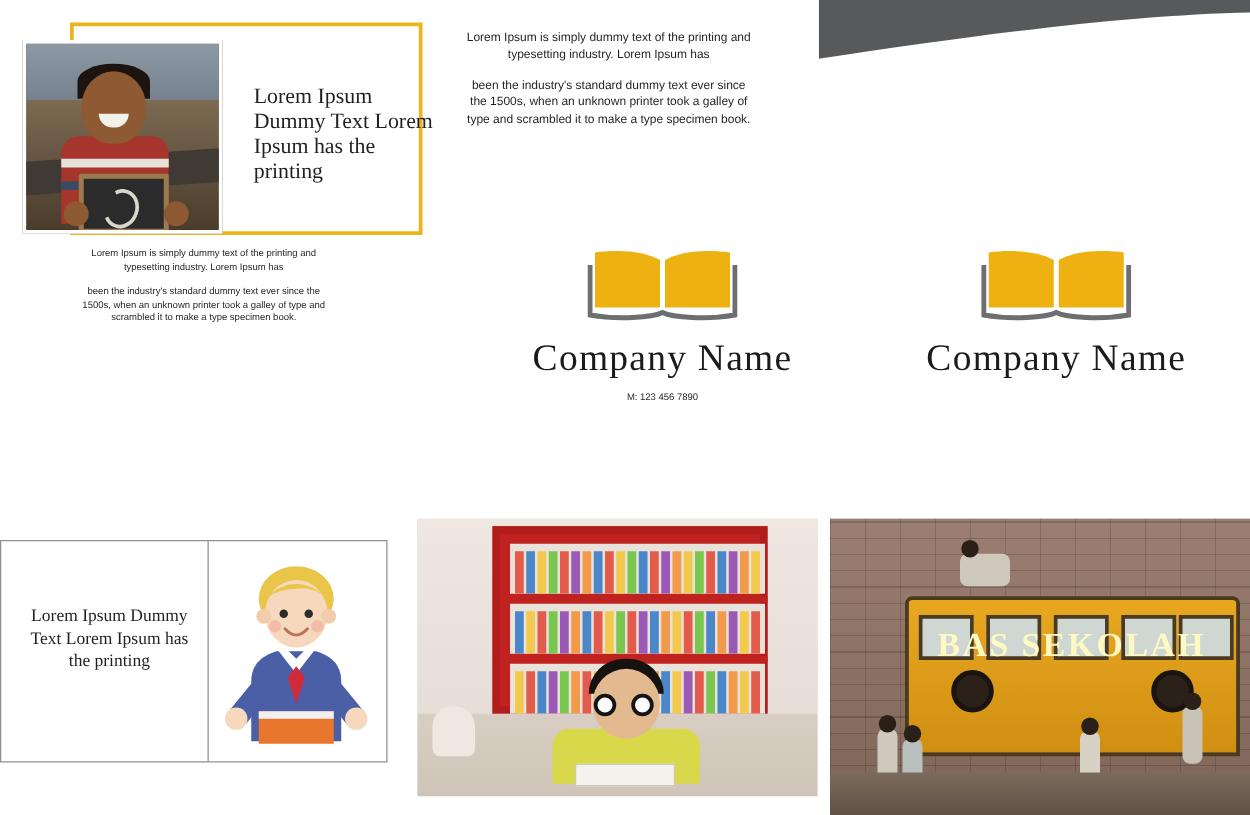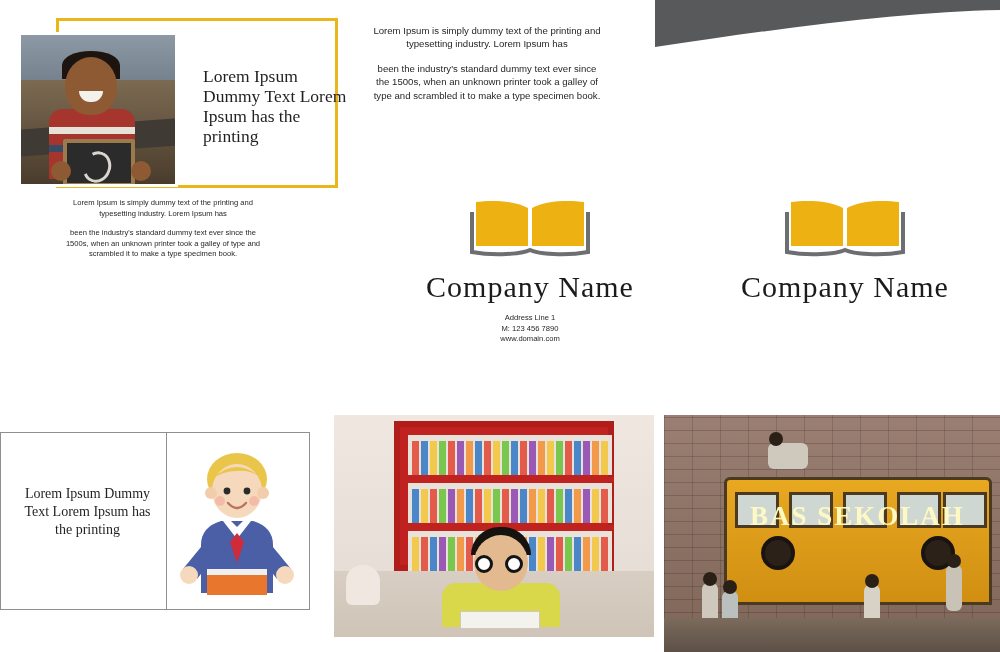--- a/index.html
+++ b/index.html
@@ -342,23 +342,21 @@
     <svg viewBox="0 0 120 62" aria-hidden="true">
       <path d="M6,6 L6,50 L58,50 L58,12 C44,4 20,4 6,6 Z" fill="#edb212"></path>
       <path d="M114,6 L114,50 L62,50 L62,12 C76,4 100,4 114,6 Z" fill="#edb212"></path>
       <path d="M2,16 L2,56 C24,60 52,58 60,54 C68,58 96,60 118,56 L118,16" fill="none" stroke="#6d6e71" stroke-width="4"></path>
     </svg>
   </div>
   <div class="company-name">Company Name</div>
 </div>
 
 <div id="contact-block">
-  <div>Address Line 1</div>
   <div>M: 123 456 7890</div>
-  <div>www.domain.com</div>
 </div>
 
 <div class="abs" id="card-bottom-left">
   <div class="divider"></div>
   <div id="card-text-bottom-left">Lorem Ipsum Dummy Text Lorem Ipsum has the printing</div>
   <div id="illustration-cartoon-boy">
     <svg viewBox="0 0 132 155" aria-hidden="true">
 
       <ellipse cx="66" cy="36" rx="30" ry="26" fill="#e9c64a"></ellipse>
 

